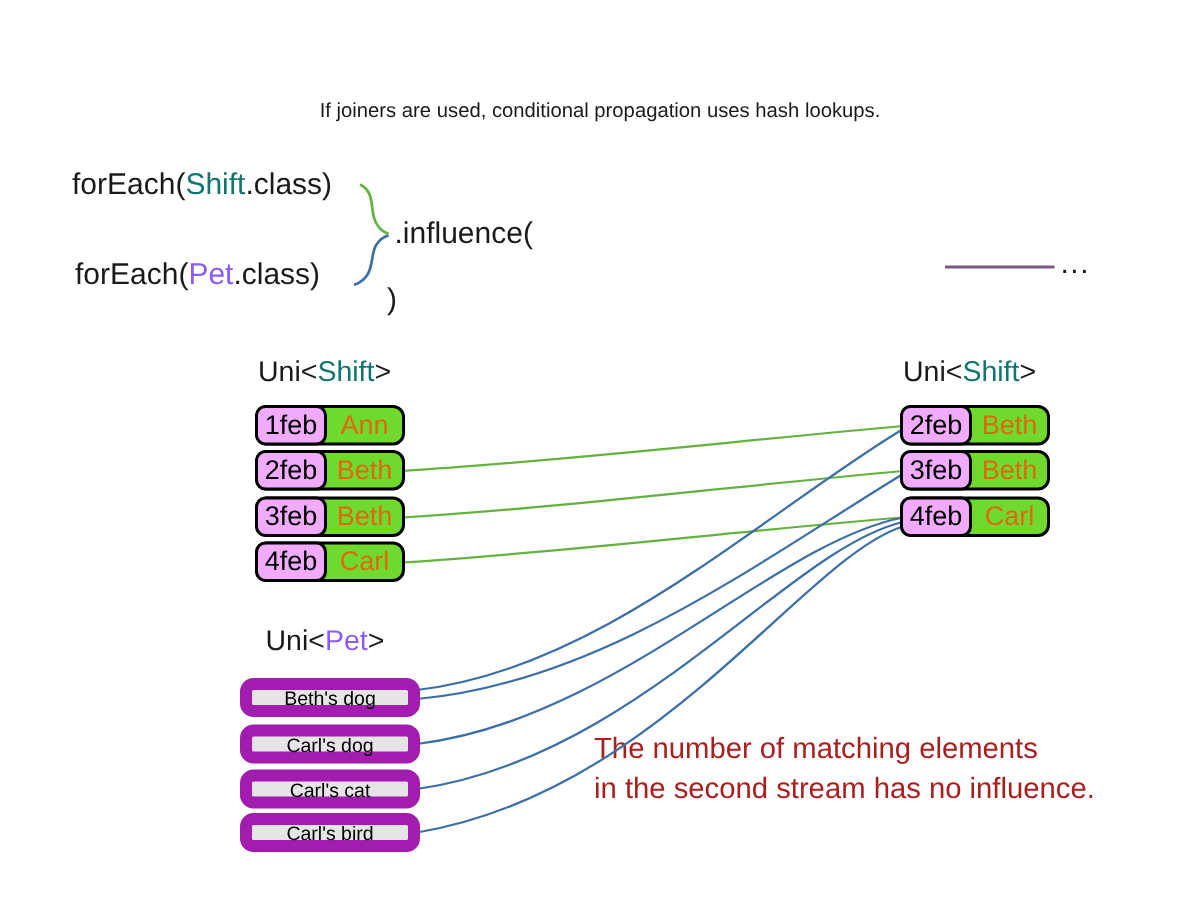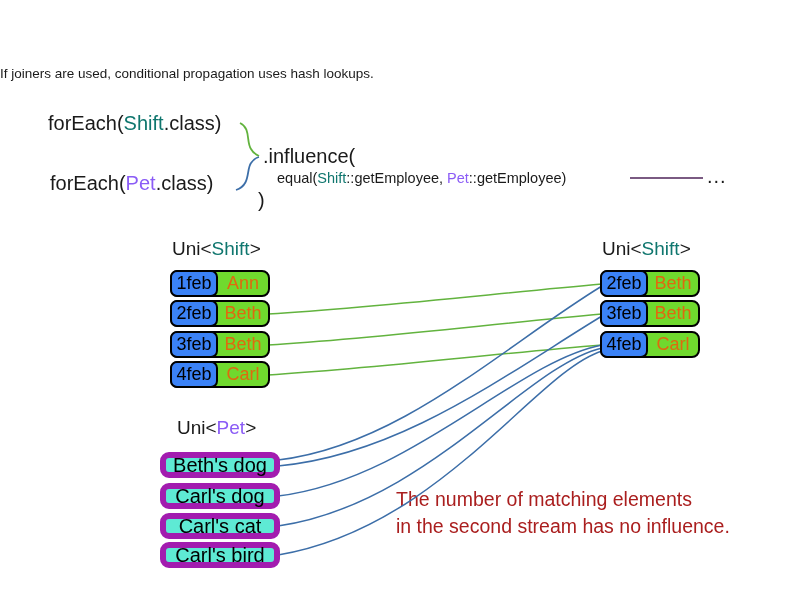--- a/index.html
+++ b/index.html
@@ -2,64 +2,63 @@
 <html><head>
 <meta charset="utf-8">
 <style>
   html,body{margin:0;padding:0;background:#fff;}
   .slide{
     position:relative;width:800px;height:600px;background:#ffffff;overflow:hidden;
     font-family:"Liberation Sans", sans-serif;color:#1a1a1a;
   }
   .abs{position:absolute;}
   .title{top:18px;left:0;width:100%;text-align:center;font-size:36px;letter-spacing:0px;}
-  .subtitle{top:66px;left:0;width:100%;text-align:left;font-size:13.5px;}
+  .subtitle{top:66px;left:0;width:100%;text-align:center;font-size:13.5px;}
   .code{font-size:20px;white-space:nowrap;}
   .code-small{font-size:14.5px;white-space:nowrap;}
   .green-t{color:#0f766e;}
   .blue-t{color:#8b5cf6;}
   .uni-label{font-size:19px;white-space:nowrap;}
   .shift-row{
     position:absolute;width:100px;height:27px;box-sizing:border-box;
     background:#70d92e;border:2px solid #000;border-radius:8px;
     display:flex;align-items:center;z-index:2;
   }
   .date-cell{
     box-sizing:border-box;align-self:stretch;margin:-2px 0 -2px -2px;width:48px;
-    background:#3b82f6;border:2px solid #000;border-radius:7px;
+    background:#f0abfc;border:2px solid #000;border-radius:7px;
     display:flex;align-items:center;justify-content:center;
     font-size:18px;color:#000;
   }
   .name-cell{
     flex:1;text-align:center;font-size:18px;color:#e0690f;
   }
   .pet-box{
     position:absolute;width:120px;height:26px;box-sizing:border-box;
-    background:#5eead4;border:6px solid #a21caf;border-radius:9px;
+    background:#e5e5e5;border:8px solid #a21caf;border-radius:9px;
     display:flex;align-items:center;justify-content:center;
-    font-size:20px;color:#000;z-index:2;
+    font-size:13px;color:#000;z-index:2;
   }
   .note{font-size:19.5px;color:#aa1e1e;line-height:27px;white-space:nowrap;}
   .connectors{position:absolute;top:0;left:0;z-index:1;pointer-events:none;}
   .ellipsis{font-size:20px;letter-spacing:1px;}
 </style>
 </head>
 <body>
 
 <div class="slide">
 
   <div class="abs subtitle">If joiners are used, conditional propagation uses hash lookups.</div>
 
   <div class="abs code" style="left:48px;top:112px;"><span>forEach(</span><span class="green-t">Shift</span><span>.class)</span></div>
 
   <div class="abs code" style="left:50px;top:172px;"><span>forEach(</span><span class="blue-t">Pet</span><span>.class)</span></div>
 
   <div class="abs code" style="left:263px;top:145px;">.influence(</div>
 
-  <div class="abs code-small" style="left:277px;top:170px;"><span>equal(</span><span class="green-t">Shift</span><span>::getEmployee, </span><span class="blue-t">Pet</span><span>::getEmployee)</span></div>
 
   <div class="abs code" style="left:258px;top:189px;">)</div>
 
   <div class="abs ellipsis" style="left:707px;top:165px;">...</div>
 
   <div class="abs uni-label" style="left:172px;top:238px;"><span>Uni&lt;</span><span class="green-t">Shift</span><span>&gt;</span></div>
 
   <div class="abs uni-label" style="left:602px;top:238px;"><span>Uni&lt;</span><span class="green-t">Shift</span><span>&gt;</span></div>
 
   <div class="abs uni-label" style="left:177px;top:417px;"><span>Uni&lt;</span><span class="blue-t">Pet</span><span>&gt;</span></div>

